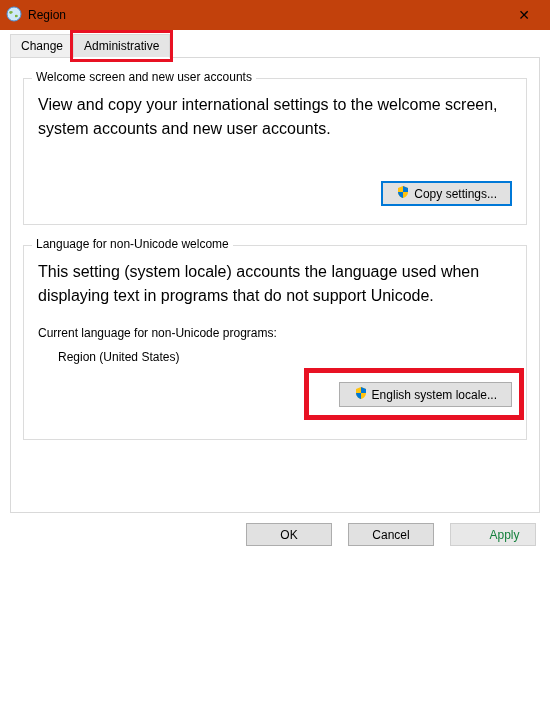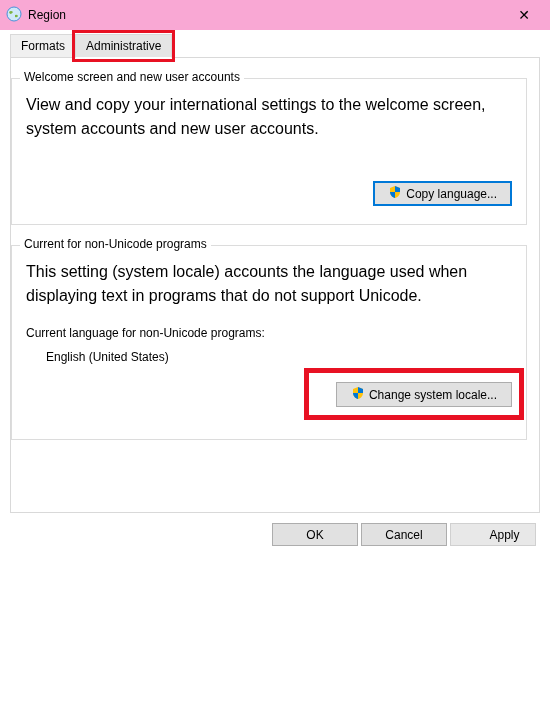--- a/index.html
+++ b/index.html
@@ -10,21 +10,21 @@
   width: 550px;
   height: 706px;
   overflow: hidden;
   color: #000;
 }
 .titlebar {
   height: 30px;
   display: flex;
   align-items: center;
   padding: 0 8px 0 6px;
-  background: #f9a8d4;
+  background: #c2410c;
 }
 .titlebar .icon { margin-right: 6px; }
 .titlebar .title { flex: 1; font-size: 12px; }
 .titlebar .close { 
   font-family: Arial, sans-serif;
   font-size: 14px; 
   padding: 4px 12px;
   cursor: default;
 }
 .content {
@@ -53,21 +53,21 @@
 }
 .tab-highlight {
   border: 3px solid #e81123;
   position: absolute;
   top: -5px; left: -4px; right: -4px; bottom: -5px;
   pointer-events: none;
 }
 .panel {
   border: 1px solid #d9d9d9;
   margin-top: -1px;
-  padding: 14px 12px 12px 0;
+  padding: 14px 12px 12px 12px;
   height: 456px;
   position: relative;
 }
 .groupbox {
   border: 1px solid #dcdcdc;
   padding: 14px 14px 18px 14px;
   margin-bottom: 20px;
   position: relative;
 }
 .groupbox .legend {
@@ -111,31 +111,31 @@
   margin-bottom: 18px;
 }
 .btn-highlight {
   position: absolute;
   border: 5px solid #e81123;
   pointer-events: none;
 }
 .footer {
   display: flex;
   justify-content: flex-end;
-  gap: 3px;
+  gap: 16px;
   padding: 10px 14px;
 }
 .footer .winbtn {
   min-width: 86px;
   justify-content: center;
   padding: 2px 10px;
   height: 23px;
 }
 .footer .winbtn.disabled {
-  color: #000000;
+  color: #15803d;
   border-color: #d0d0d0;
   background: #e8e8e8;
   padding-left: 33px;
 }
 .label { font-size: 12px; margin-bottom: 10px; }
 </style>
 </head>
 <body>
 
 <div class="titlebar">
@@ -146,21 +146,21 @@
       <path d="M9 9 Q11 8 12 10 Q11 12 9 11 Z" fill="#7cb342"></path>
     </svg>
   </span>
   <span class="title">Region</span>
   <span class="close">✕</span>
 </div>
 
 <div class="content">
   <div class="tabs">
     <div class="tab inactive">
-      <span>Formats</span>
+      <span>Change</span>
     </div>
     <div class="tab active" style="position:relative;">
       <span>Administrative</span>
       <div class="tab-highlight"></div>
     </div>
   </div>
 
   <div class="panel">
 
     <div class="groupbox" style="margin-top:6px;">
@@ -168,40 +168,40 @@
       <div class="desc">View and copy your international settings to the welcome screen, system accounts and new user accounts.</div>
       <div class="btnrow" style="margin-top:40px;">
         <button class="winbtn focused">
           <span class="shield">
             <svg width="14" height="14" viewBox="0 0 14 14">
               <path d="M7 1 L12 3 V7 C12 10 9.5 12.5 7 13 C4.5 12.5 2 10 2 7 V3 Z" fill="#ffc20e"></path>
               <path d="M7 1 L12 3 V7 L7 7 Z" fill="#0078d7"></path>
               <path d="M7 7 L7 13 C4.5 12.5 2 10 2 7 Z" fill="#0078d7"></path>
             </svg>
           </span>
-          <span>Copy language...</span>
+          <span>Copy settings...</span>
         </button>
       </div>
     </div>
 
     <div class="groupbox" style="position:relative; padding-bottom:32px;">
-      <div class="legend">Current for non-Unicode programs</div>
+      <div class="legend">Language for non-Unicode welcome</div>
       <div class="desc">This setting (system locale) accounts the language used when displaying text in programs that do not support Unicode.</div>
       <div class="label">Current language for non-Unicode programs:</div>
-      <div class="value-indent">English (United States)</div>
+      <div class="value-indent">Region (United States)</div>
       <div class="btnrow" style="position:relative;">
         <button class="winbtn">
           <span class="shield">
             <svg width="14" height="14" viewBox="0 0 14 14">
               <path d="M7 1 L12 3 V7 C12 10 9.5 12.5 7 13 C4.5 12.5 2 10 2 7 V3 Z" fill="#ffc20e"></path>
               <path d="M7 1 L12 3 V7 L7 7 Z" fill="#0078d7"></path>
               <path d="M7 7 L7 13 C4.5 12.5 2 10 2 7 Z" fill="#0078d7"></path>
             </svg>
           </span>
-          <span>Change system locale...</span>
+          <span>English system locale...</span>
         </button>
         <div class="btn-highlight" style="top:-14px; right:-12px; width:220px; height:52px;"></div>
       </div>
     </div>
 
   </div>
 </div>
 
 <div class="footer">
   <button class="winbtn">

